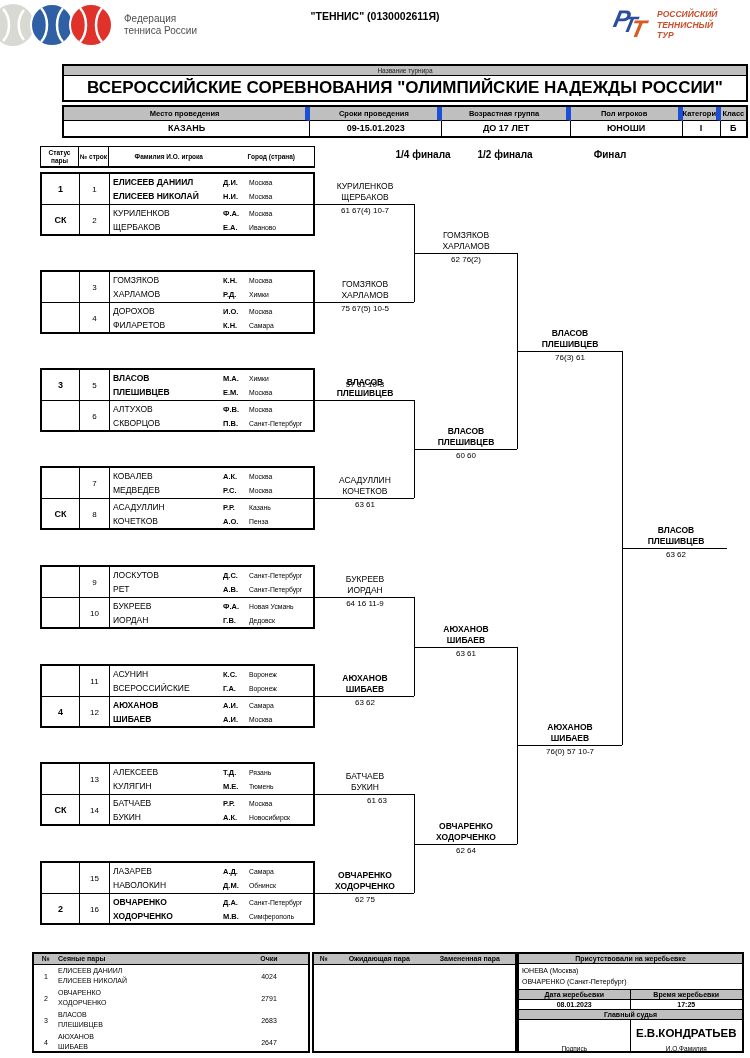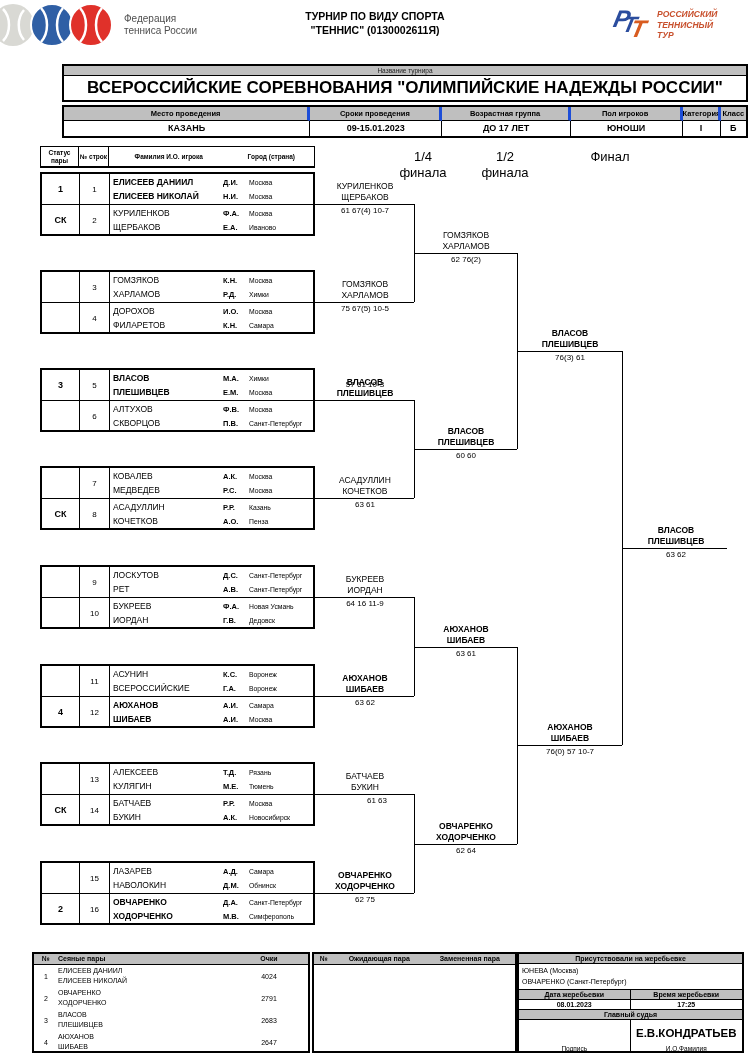--- a/index.html
+++ b/index.html
@@ -25,35 +25,35 @@
     font-size:9.5px;font-weight:bold;}
   .title-box{position:absolute;left:62px;top:64px;width:682px;border:2px solid #000;}
   .title-label{background:var(--gray);font-size:6.5px;text-align:center;line-height:9px;
     border-bottom:1px solid #000;color:#222;}
   .title-main{font-size:17px;font-weight:bold;text-align:center;line-height:24px;white-space:nowrap;}
   
   .info-table{position:absolute;left:62px;top:105px;width:682px;border:2px solid #000;}
   .info-row{display:flex;}
   .info-row > div{box-sizing:border-box;text-align:center;white-space:nowrap;overflow:hidden;}
   .info-head > div{background:var(--gray);font-size:7.5px;font-weight:bold;line-height:13px;
-    border-right:3px solid #1d4ed8;border-bottom:1px solid #000;}
+    border-right:5px solid #1d4ed8;border-bottom:1px solid #000;}
   .info-vals > div{font-size:9px;font-weight:bold;line-height:15px;border-right:1px solid #000;}
   .info-row > div:last-child{border-right:none;}
   .w1{width:36.1%;} .w2{width:19.4%;} .w3{width:18.8%;} .w4{width:16.4%;}
   .w5{width:5.6%;} .w6{width:3.7%;}
   
   .bhead{position:absolute;left:40px;top:146px;width:275px;height:22px;display:flex;
     border:1px solid #000;border-bottom:2px solid #000;box-sizing:border-box;}
   .bhead > div{box-sizing:border-box;display:flex;align-items:center;justify-content:center;
     text-align:center;font-size:6.5px;font-weight:bold;line-height:1.1;}
   .bh-status{width:38px;border-right:1px solid #000;}
   .bh-num{width:30px;border-right:1px solid #000;font-size:6px;}
   .bh-name{flex:1.4;}
   .bh-city{flex:1;}
-  .rhead{position:absolute;top:149px;text-align:center;font-size:13px;font-weight:normal;line-height:1.2;}
+  .rhead{position:absolute;top:149px;text-align:center;font-size:10px;font-weight:bold;line-height:1.2;}
   
   .group{position:absolute;left:40px;width:275px;height:64px;border:2px solid #000;
     box-sizing:border-box;background:#fff;}
   .entry{display:flex;height:30px;}
   .entry.second{border-top:1px solid #000;}
   .cell{box-sizing:border-box;display:flex;align-items:center;justify-content:center;}
   .status{width:38px;border-right:1px solid #000;font-size:9px;font-weight:bold;}
   .num{width:30px;border-right:1px solid #000;font-size:8px;}
   .players{flex:1;display:flex;flex-direction:column;justify-content:center;}
   .pline{display:flex;align-items:center;height:14px;padding-left:3px;font-size:8.5px;white-space:nowrap;}
@@ -118,21 +118,20 @@
       <path d="M 80 6 C 88 15, 88 31, 80 40" stroke="#fff" stroke-width="2.5" fill="none"></path>
       <path d="M 102 6 C 94 15, 94 31, 102 40" stroke="#fff" stroke-width="2.5" fill="none"></path>
     </svg>
     <div class="fed-text">
       <div>Федерация</div>
       <div>тенниса России</div>
     </div>
   </div>
 
   <div class="tourney-type">
-    <div>ТУРНИР ПО ВИДУ СПОРТА</div>
     <div>"ТЕННИС" (0130002611Я)</div>
   </div>
 
   <div class="rtt">
     <div class="rtt-glyph">
       <span class="rtt-p">Р</span>
       <span class="rtt-t1">Т</span>
       <span class="rtt-t2">Т</span>
     </div>
     <div class="rtt-text">

